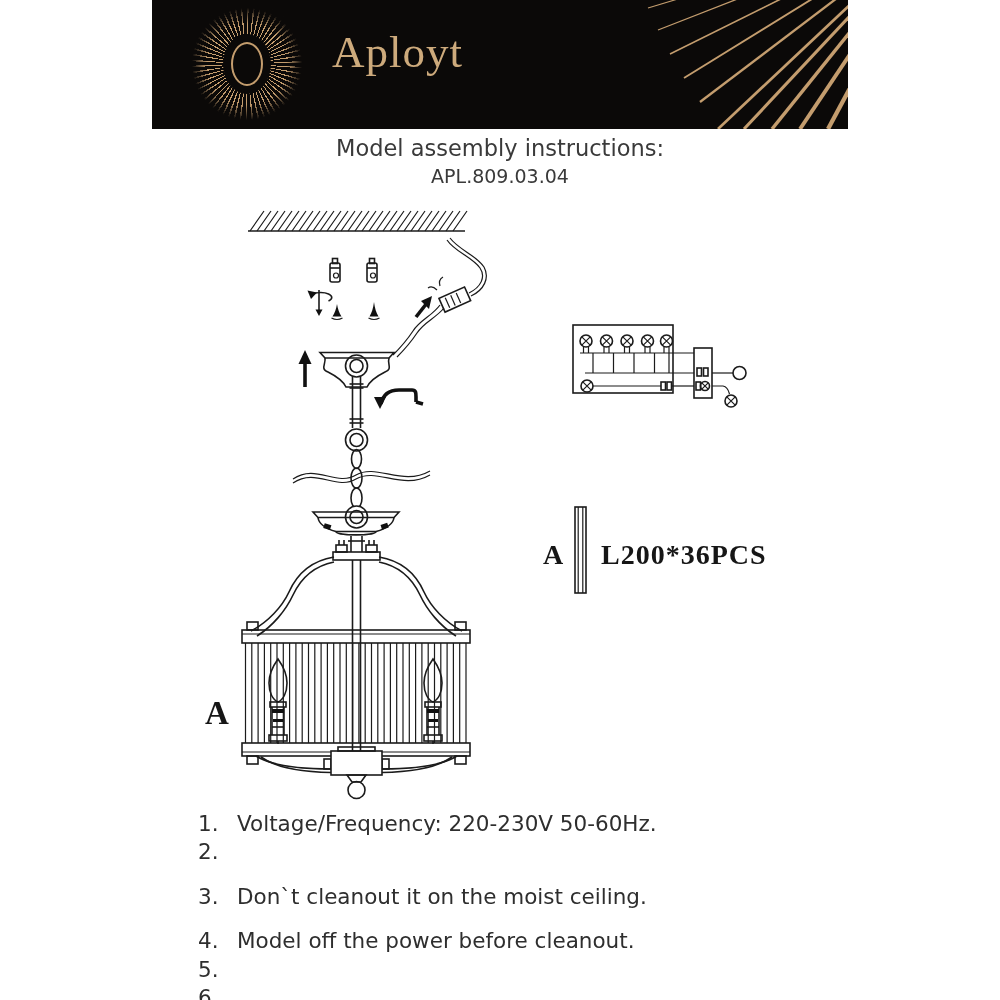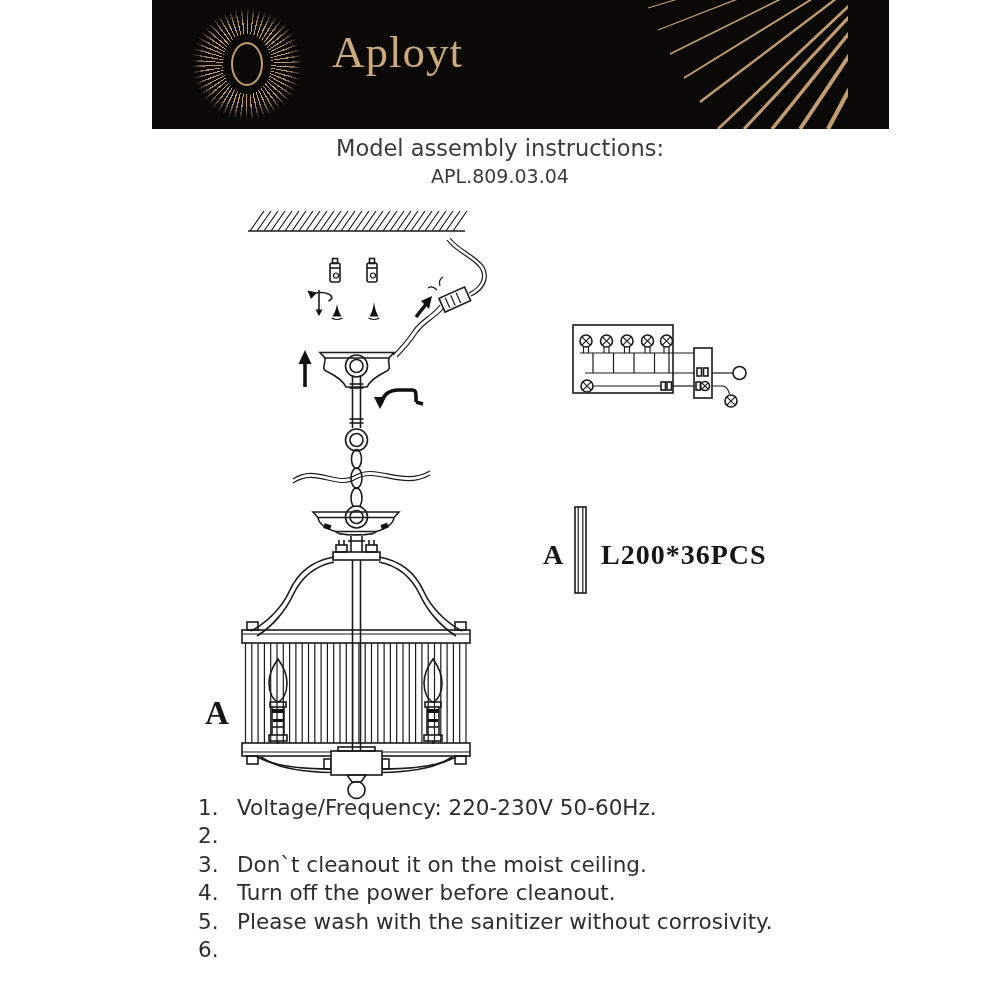--- a/index.html
+++ b/index.html
@@ -1,19 +1,19 @@
 <!DOCTYPE html>
 <html><head>
 <meta charset="utf-8">
 <style>
   html,body{margin:0;padding:0;}
   body{width:1000px;height:1000px;background:#ffffff;position:relative;overflow:hidden;
        font-family:"DejaVu Sans",sans-serif;}
   
-  .banner{position:absolute;left:152px;top:0;width:696px;height:129px;background:#0b0908;overflow:hidden;padding-left:41px;}
+  .banner{position:absolute;left:152px;top:0;width:696px;height:129px;background:#0b0908;overflow:hidden;}
   .star-wrap{position:absolute;left:36px;top:4px;width:118px;height:120px;}
   .star-rays{position:absolute;inset:0;border-radius:50%;
              background:repeating-conic-gradient(#c49d6e 0deg 1.7deg,transparent 1.7deg 6.2deg);}
   .star-fade{position:absolute;inset:-1px;border-radius:50%;
              background:radial-gradient(closest-side,transparent 0 66%,#0b0908 92%);}
   .star-gap{position:absolute;left:50%;top:50%;transform:translate(-50%,-50%);
             width:48px;height:60px;background:#0b0908;border-radius:50%;}
   .star-core{position:absolute;left:50%;top:50%;transform:translate(-50%,-50%);
              width:28px;height:40px;background:#0b0908;border:2px solid #c49d6e;border-radius:50%;}
   .brand{position:absolute;left:180px;top:26px;font-family:"Liberation Serif",serif;
@@ -29,21 +29,21 @@
   .ink{stroke:#1b1b1b;fill:none;stroke-width:1.6;}
   .ink-thin{stroke:#1b1b1b;fill:none;stroke-width:1.2;}
   .ink-bold{stroke:#111;fill:none;stroke-width:3.6;}
   .fill{fill:#111;stroke:none;}
   .white{fill:#fff;stroke:#1b1b1b;stroke-width:1.6;}
   .label-serif{font-family:"Liberation Serif",serif;font-weight:700;fill:#161616;}
   
   .instructions{position:absolute;left:198px;top:794px;width:660px;color:#2e2e2e;}
   .instr-row{display:flex;align-items:baseline;font-size:21.5px;line-height:28.4px;}
   .instr-num{width:26px;flex:none;margin-right:13px;}
-  .instr-text{white-space:nowrap;}
+  .instr-text{white-space:nowrap;margin-top:16px;}
 </style>
 </head>
 <body>
 
 <div class="banner">
   <div class="star-wrap">
     <div class="star-rays"></div>
     <div class="star-fade"></div>
     <div class="star-gap"></div>
     <div class="star-core"></div>
@@ -289,22 +289,21 @@
   </div>
   <div class="instr-row">
     <span class="instr-num">2.</span>
   </div>
   <div class="instr-row">
     <span class="instr-num">3.</span>
     <span class="instr-text">Don`t cleanout it on the moist ceiling.</span>
   </div>
   <div class="instr-row">
     <span class="instr-num">4.</span>
-    <span class="instr-text">Turn off the power before cleanout.</span>
+    <span class="instr-text">Model off the power before cleanout.</span>
   </div>
   <div class="instr-row">
     <span class="instr-num">5.</span>
-    <span class="instr-text">Please wash with the sanitizer without corrosivity.</span>
   </div>
   <div class="instr-row">
     <span class="instr-num">6.</span>
   </div>
 </div>
 
 </body></html>

